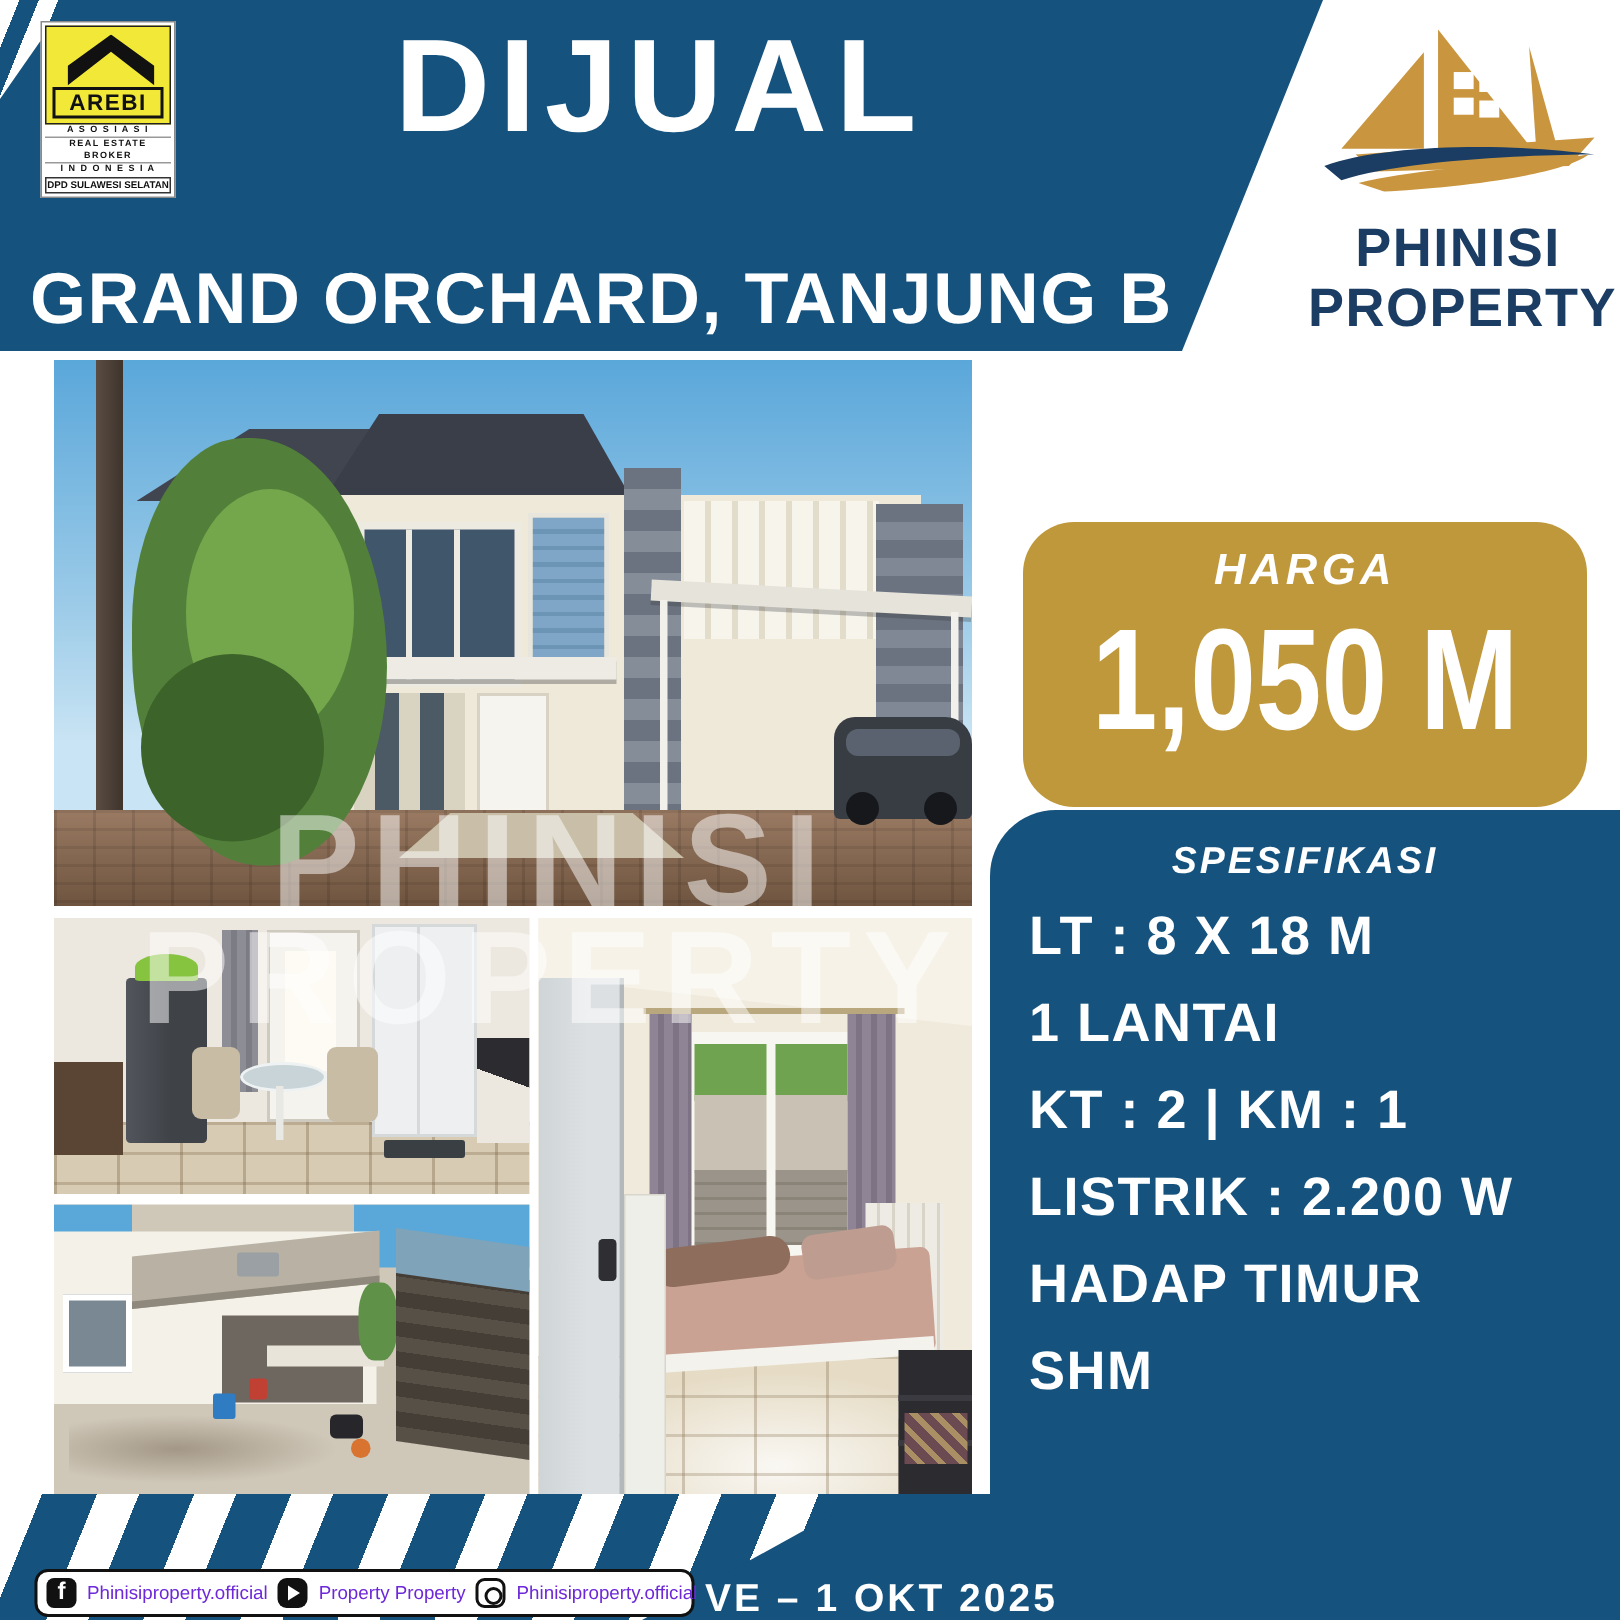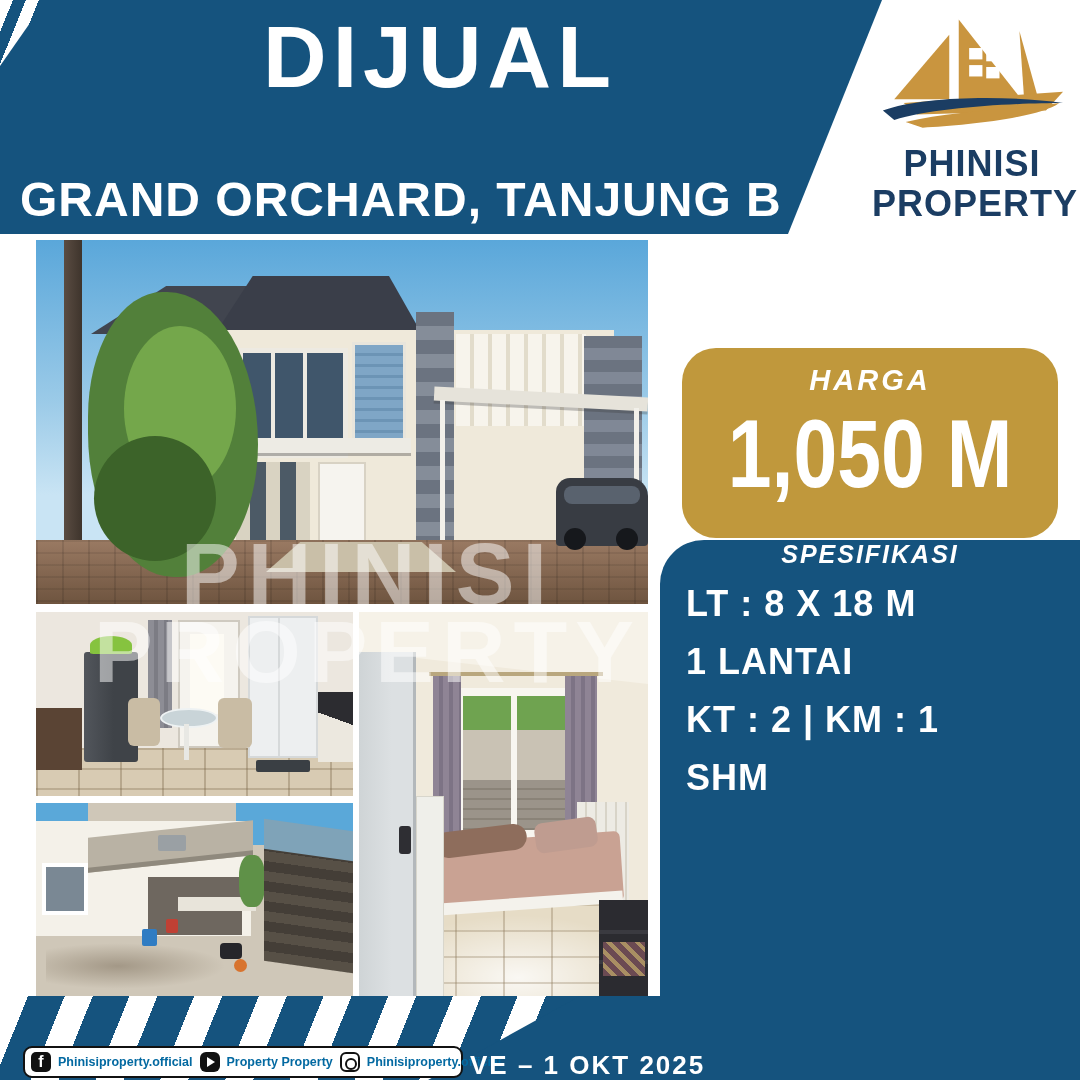--- a/index.html
+++ b/index.html
@@ -37,52 +37,62 @@
   .ph-bed{left:359px;top:612px;width:289px;height:384px;background:#F0EADC;}
   .wm{left:18px;width:700px;text-align:center;color:rgba(255,255,255,0.5);font-size:88px;font-weight:800;
       letter-spacing:8px;z-index:4;line-height:80px;}
   .wm1{top:534px;} .wm2{top:612px;}
   
   .gold{left:682px;top:348px;width:376px;height:190px;background:#C0983C;border-radius:34px;z-index:2;text-align:center;}
   .harga{margin-top:16px;color:#fff;font-size:29px;font-weight:800;font-style:italic;letter-spacing:3px;}
   .price{margin-top:2px;color:#fff;font-size:96px;font-weight:800;transform:scaleX(.82);transform-origin:center;}
   
   .panel{left:660px;top:540px;width:420px;height:540px;background:#15537E;border-top-left-radius:44px;z-index:1;}
-  .spes{text-align:center;color:#fff;font-size:25px;font-weight:800;font-style:italic;letter-spacing:2px;}
+  .spes{margin-top:20px;text-align:center;color:#fff;font-size:25px;font-weight:800;font-style:italic;letter-spacing:2px;}
   .spec-list{margin:14px 0 0 26px;display:flex;flex-direction:column;row-gap:16px;}
   .spec-item{color:#fff;font-size:36px;font-weight:800;letter-spacing:1px;white-space:nowrap;}
   
   .band{left:0;top:996px;width:672px;height:84px;z-index:2;
         background:repeating-linear-gradient(112deg,#ffffff 0 26px,#15537E 26px 60px);}
   .band-wedge{left:0;top:996px;width:672px;height:84px;z-index:2;background:transparent;}
   .band-wedge::after{content:"";position:absolute;inset:0;background:#15537E;
         clip-path:polygon(580px 0,672px 0,672px 84px,428px 84px);}
   .socialbar{left:23px;top:1046px;width:440px;height:32px;background:#fff;border:2px solid #111;border-radius:9px;
         z-index:6;display:flex;align-items:center;padding:0 6px;box-sizing:border-box;gap:7px;}
-  .handle{font-size:12.5px;font-weight:700;color:#0369a1;white-space:nowrap;}
+  .handle{font-size:12.5px;font-weight:400;color:#6d28d9;white-space:nowrap;}
   .sicon{width:20px;height:20px;flex:0 0 auto;position:relative;}
   .fb{background:#111;border-radius:5px;color:#fff;font-size:16px;font-weight:800;text-align:center;line-height:20px;}
   .yt{background:#111;border-radius:6px;}
   .yt::after{content:"";position:absolute;left:7px;top:5px;border-left:8px solid #fff;border-top:5px solid transparent;border-bottom:5px solid transparent;}
   .ig{border:2.5px solid #111;border-radius:6px;box-sizing:border-box;}
   .ig::after{content:"";position:absolute;left:3.5px;top:3.5px;width:8px;height:8px;border:2.5px solid #111;border-radius:50%;}
   .datecode{left:470px;top:1050px;color:#fff;font-size:26px;font-weight:800;letter-spacing:2px;z-index:6;white-space:nowrap;}
   
   .s{position:absolute;}
 </style>
 </head>
 <body>
 
 <div class="canvas">
 
   <div class="abs banner"></div>
   <div class="abs corner-stripes"></div>
   <div class="abs title">DIJUAL</div>
   <div class="abs subtitle sub2">GRAND ORCHARD, TANJUNG B</div>
 
+  <div class="abs arebi">
+    <div class="arebi-yellow">
+      <div class="arebi-roof"></div>
+      <div class="arebi-word">AREBI</div>
+    </div>
+    <div class="arebi-small">A S O S I A S I</div>
+    <div class="arebi-small">REAL ESTATE BROKER</div>
+    <div class="arebi-small" style="border-bottom:none;">I N D O N E S I A</div>
+    <div class="arebi-dpd">DPD SULAWESI SELATAN</div>
+  </div>
 
   <div class="abs plogo">
     <svg width="190" height="128" viewBox="0 0 200 135">
       <polygon points="18,92 76,24 76,92" fill="#C9953F"></polygon>
       <polygon points="86,8 152,92 86,92" fill="#C9953F"></polygon>
       <rect x="97" y="38" width="14" height="12" fill="#fff"></rect>
       <rect x="115" y="40" width="14" height="12" fill="#fff"></rect>
       <rect x="97" y="56" width="14" height="12" fill="#fff"></rect>
       <rect x="115" y="58" width="14" height="12" fill="#fff"></rect>
       <polygon points="150,20 170,92 155,92" fill="#C9953F"></polygon>
@@ -193,20 +203,22 @@
     <div class="harga">HARGA</div>
     <div class="price">1,050 M</div>
   </div>
 
   <div class="abs panel">
     <div class="spes">SPESIFIKASI</div>
     <div class="spec-list">
       <div class="spec-item">LT : 8 X 18 M</div>
       <div class="spec-item">1 LANTAI</div>
       <div class="spec-item">KT : 2  |  KM : 1</div>
+      <div class="spec-item">LISTRIK : 2.200 W</div>
+      <div class="spec-item">HADAP TIMUR</div>
       <div class="spec-item">SHM</div>
     </div>
   </div>
 
   <div class="abs band"></div>
   <div class="abs band-wedge"></div>
 
   <div class="abs socialbar">
     <span class="sicon fb">f</span>
     <span class="handle">Phinisiproperty.official</span>

